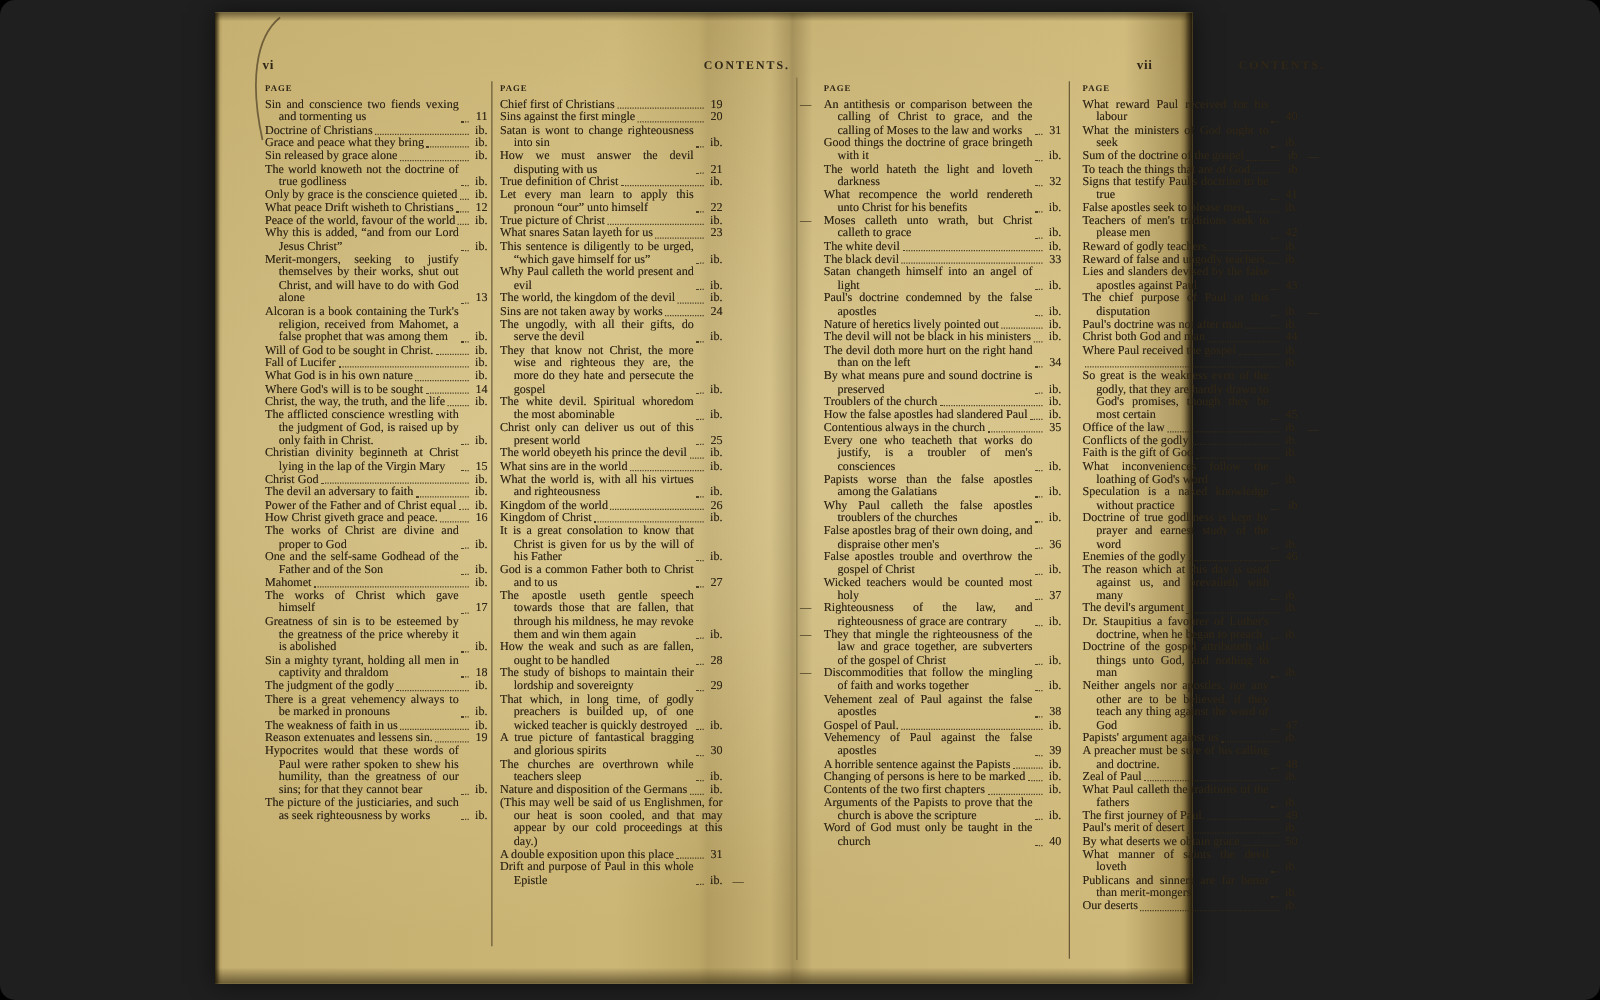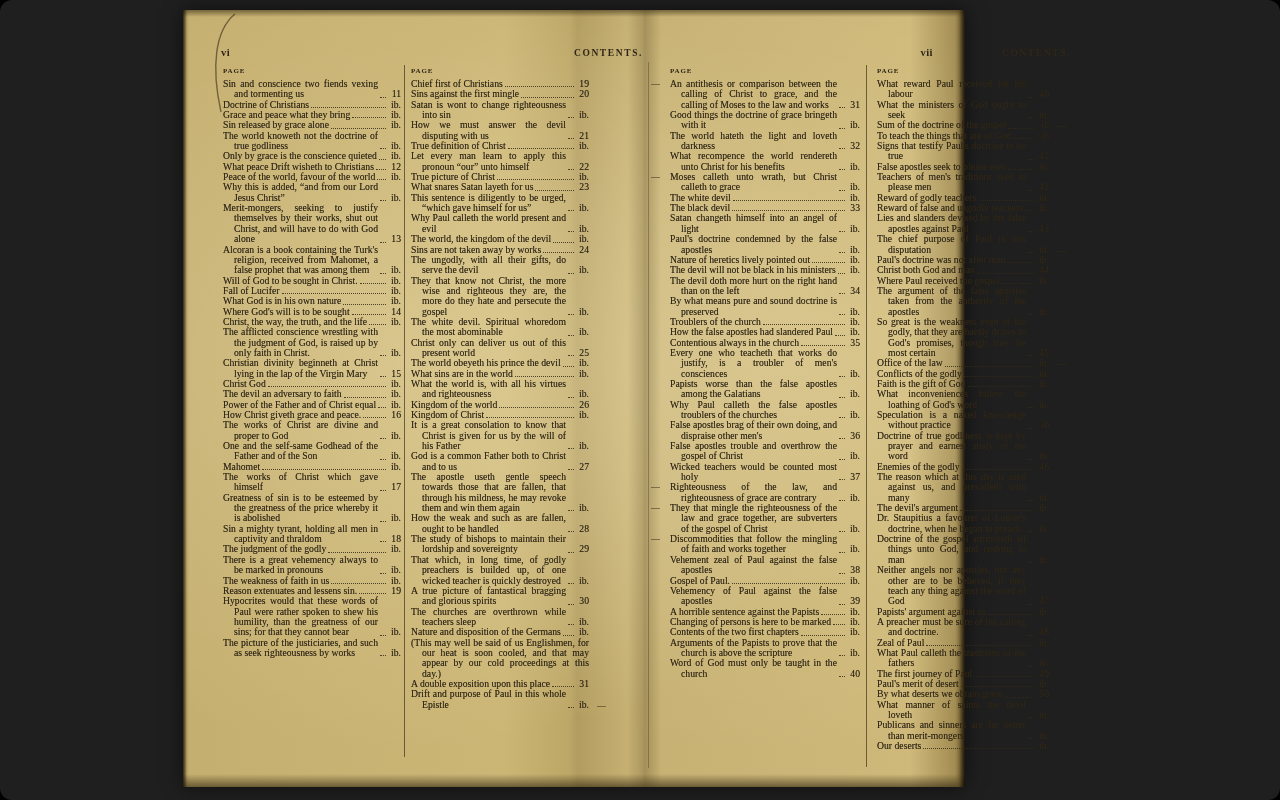--- a/index.html
+++ b/index.html
@@ -1,19 +1,19 @@
 <!DOCTYPE html>
 <html><head>
 <meta charset="utf-8">
 <style>
   html,body{margin:0;padding:0;background:#000;}
   body{width:1280px;height:800px;overflow:hidden;position:relative;
        font-family:"Liberation Serif","DejaVu Serif",serif;}
   .stage{position:absolute;inset:0;background:#1f1f1f;border-radius:12px;}
-  .book{position:absolute;left:183px;top:10px;width:782px;height:777px;
+  .book{position:absolute;left:172px;top:10px;width:782px;height:777px;
     background:
       radial-gradient(ellipse at 28% 45%, rgba(255,246,208,0.22), transparent 65%),
       radial-gradient(ellipse at 76% 45%, rgba(255,246,208,0.22), transparent 65%),
       linear-gradient(180deg, rgba(44,34,12,0.55) 0px, rgba(44,34,12,0.0) 7px,
                       rgba(44,34,12,0.0) 764px, rgba(44,34,12,0.6) 777px),
       linear-gradient(90deg, #9c884e 0%, #c5af70 0.8%, #ccb676 41%,
                       #bda767 49.4%, #b29c5f 50.4%, #c6b072 57%,
                       #cfb97a 93%, #a08a50 99%, #6e5c32 100%),
       #c9b375;
     box-shadow:0 0 18px rgba(0,0,0,0.55);
@@ -777,21 +777,20 @@
           <span class="pg">44</span>
         </div>
 
         <div class="entry">
           <span class="txt">Where Paul received the gospel</span>
           <span class="leader"></span>
           <span class="pg">ib.</span>
         </div>
 
         <div class="entry">
-          <span class="txt">The argument of the false apostles taken from the authority of the apostles</span>
           <span class="leader"></span>
           <span class="pg">ib.</span>
         </div>
 
         <div class="entry">
           <span class="txt">So great is the weakness even of the godly, that they are hardly drawn to God's promises, though they be most certain</span>
           <span class="leader"></span>
           <span class="pg">45</span>
         </div>
 

